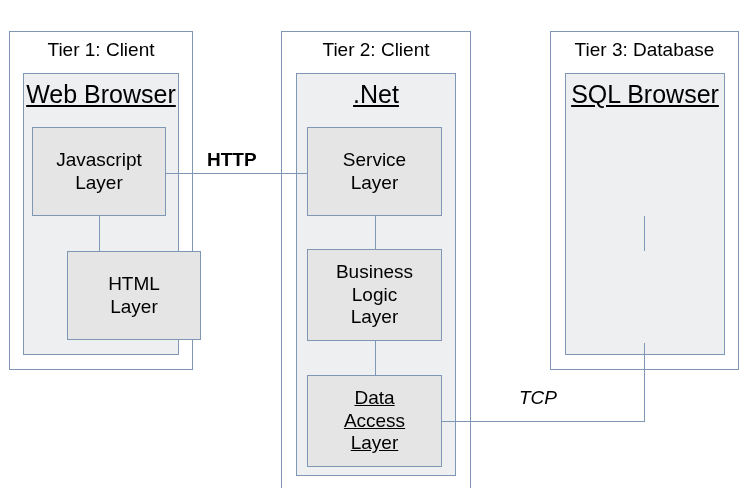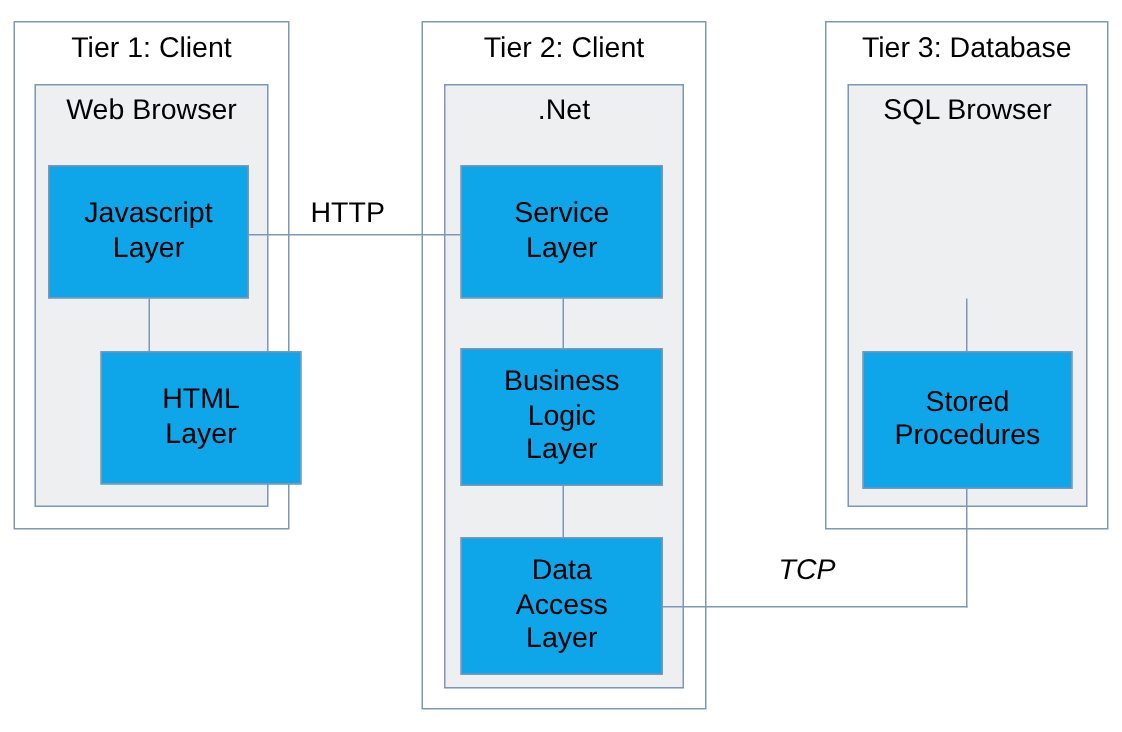--- a/index.html
+++ b/index.html
@@ -10,56 +10,57 @@
   body {
     width: 748px;
     height: 488px;
     position: relative;
     overflow: hidden;
     font-family: "Liberation Sans", sans-serif;
     color: #000000;
   }
   #diagram {
     position: absolute;
-    left: 0; top: 0;
+    left: 0; top: 17px;
     width: 748px;
     height: 353px;
   }
   .box {
     position: absolute;
     box-sizing: border-box;
     border: 1px solid #8096b5;
     display: flex;
     justify-content: center;
   }
   .tier-box {
     background: #ffffff;
     align-items: flex-start;
   }
   .platform-box {
     background: #eeeff1;
     align-items: flex-start;
   }
   .layer-box {
-    background: #0ea5e9;
+    background: #e5e5e5;
     align-items: center;
   }
   .box-label {
     text-align: center;
     line-height: 1.18;
     white-space: pre-line;
     user-select: none;
   }
   .tier-box > .box-label {
     font-size: 19px;
     padding-top: 7px;
   }
   .platform-box > .box-label {
-    font-size: 19px;
+    font-size: 25px;
     padding-top: 6px;
+    text-decoration: underline;
   }
   .layer-box > .box-label {
     font-size: 19px;
   }
   .conn {
     position: absolute;
     background: #8096b5;
   }
   .conn-h { height: 1px; }
   .conn-v { width: 1px; }
@@ -108,45 +109,41 @@
     <span class="box-label">Service
 Layer</span>
   </div>
 
   <div class="box layer-box" style="left:307px; top:232px; width:135px; height:92px;">
     <span class="box-label">Business
 Logic
 Layer</span>
   </div>
 
-  <div class="box layer-box" style="left:307px; top:358px; width:135px; height:92px;">
+  <div class="box layer-box" style="left:307px; top:358px; width:135px; height:92px;text-decoration:underline;">
     <span class="box-label">Data
 Access
 Layer</span>
   </div>
 
   <div class="conn conn-v" style="left:375px; top:199px; height:33px;"></div>
   <div class="conn conn-v" style="left:375px; top:324px; height:34px;"></div>
 
   <div class="box tier-box" style="left:550px; top:14px; width:189px; height:339px;">
     <span class="box-label">Tier 3: Database</span>
   </div>
 
   <div class="box platform-box" style="left:565px; top:56px; width:160px; height:282px;">
     <span class="box-label">SQL Browser</span>
   </div>
 
 
-  <div class="box layer-box" style="left:575px; top:234px; width:140px; height:92px;">
-    <span class="box-label">Stored
-Procedures</span>
-  </div>
 
   <div class="conn conn-v" style="left:644px; top:199px; height:35px;"></div>
 
   <div class="conn conn-h" style="left:166px; top:156px; width:141px;"></div>
-  <div class="conn-label" style="left:207px; top:132px;">HTTP</div>
+  <div class="conn-label" style="left:207px; top:132px;font-weight:bold;">HTTP</div>
 
   <div class="conn conn-h" style="left:442px; top:404px; width:203px;"></div>
   <div class="conn conn-v" style="left:644px; top:326px; height:79px;"></div>
   <div class="conn-label" style="left:519px; top:370px;font-style:italic;">TCP</div>
 
 </div>
 
 </body></html>

